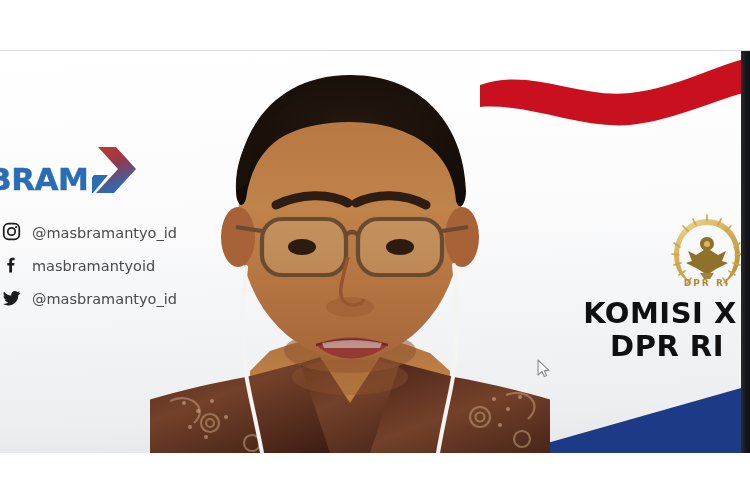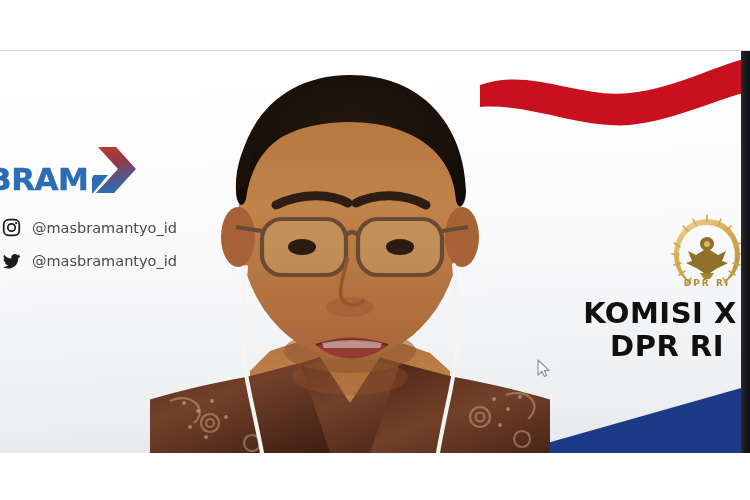--- a/index.html
+++ b/index.html
@@ -45,21 +45,21 @@
     position:absolute;left:0;top:2px;
     font-family:"DejaVu Sans",sans-serif;
     font-weight:bold;font-size:31px;letter-spacing:-0.5px;
     color:#2a6db5;
     -webkit-text-stroke:0.4px #2a6db5;
   }
   .brand-chev{position:absolute;left:104px;top:-16px;width:48px;height:54px;}
   .brand-chev svg{display:block;}
 
   .socials{margin-top:13px;padding-left:12px;}
-  .social-row{display:flex;align-items:center;height:27px;margin-bottom:6px;}
+  .social-row{display:flex;align-items:flex-end;height:27px;margin-bottom:6px;}
   .social-icon{width:22px;height:20px;flex:0 0 22px;display:flex;align-items:center;justify-content:center;color:#1b1b1b;}
   .social-icon svg{display:block;}
   .social-text{
     margin-left:10px;
     font-family:"DejaVu Sans",sans-serif;
     font-size:14.5px;color:#4a4a4a;white-space:nowrap;
   }
 
   
   .emblem{position:absolute;left:666px;top:160px;width:82px;height:84px;}
@@ -219,20 +219,28 @@
           <span class="social-icon">
             <svg viewBox="0 0 22 22" width="19" height="19">
               <rect x="2" y="2" width="18" height="18" rx="5.5" fill="none" stroke="#1b1b1b" stroke-width="2"></rect>
               <circle cx="11" cy="11" r="4.3" fill="none" stroke="#1b1b1b" stroke-width="2"></circle>
               <circle cx="16.3" cy="5.8" r="1.3" fill="#1b1b1b"></circle>
             </svg>
           </span>
           <span class="social-text">@masbramantyo_id</span>
         </div>
 
+        <div class="social-row">
+          <span class="social-icon">
+            <svg viewBox="0 0 22 22" width="19" height="19">
+              <path d="M14.6,3.2 L11.9,3.2 C9.5,3.2 8.4,4.7 8.4,6.9 L8.4,9.2 L6.2,9.2 L6.2,12.2 L8.4,12.2 L8.4,20.4 L11.6,20.4 L11.6,12.2 L14.1,12.2 L14.5,9.2 L11.6,9.2 L11.6,7.4 C11.6,6.6 11.9,6.1 12.9,6.1 L14.6,6.1 Z" fill="#1b1b1b"></path>
+            </svg>
+          </span>
+          <span class="social-text">masbramantyoid</span>
+        </div>
 
         <div class="social-row">
           <span class="social-icon">
             <svg viewBox="0 0 22 22" width="19" height="19">
               <path d="M21,5.3 C20.3,5.7 19.5,5.9 18.7,6 C19.6,5.5 20.2,4.7 20.5,3.7 C19.7,4.2 18.8,4.6 17.9,4.8 C17.1,4 16,3.5 14.8,3.5 C12.5,3.5 10.7,5.4 10.7,7.7 C10.7,8 10.7,8.3 10.8,8.6 C7.4,8.5 4.4,6.8 2.4,4.3 C2,4.9 1.8,5.6 1.8,6.4 C1.8,7.9 2.5,9.1 3.6,9.9 C2.9,9.9 2.3,9.7 1.8,9.4 L1.8,9.5 C1.8,11.5 3.2,13.2 5.1,13.6 C4.8,13.7 4.4,13.7 4,13.7 C3.8,13.7 3.5,13.7 3.3,13.6 C3.8,15.3 5.4,16.5 7.2,16.5 C5.7,17.7 3.9,18.4 1.9,18.4 C1.6,18.4 1.3,18.4 1,18.3 C2.9,19.5 5.1,20.2 7.5,20.2 C14.8,20.2 18.8,14.2 18.8,9 L18.8,8.5 C19.6,7.9 20.3,7.2 21,6.3 Z" fill="#1b1b1b"></path>
             </svg>
           </span>
           <span class="social-text">@masbramantyo_id</span>
         </div>
       </div>

